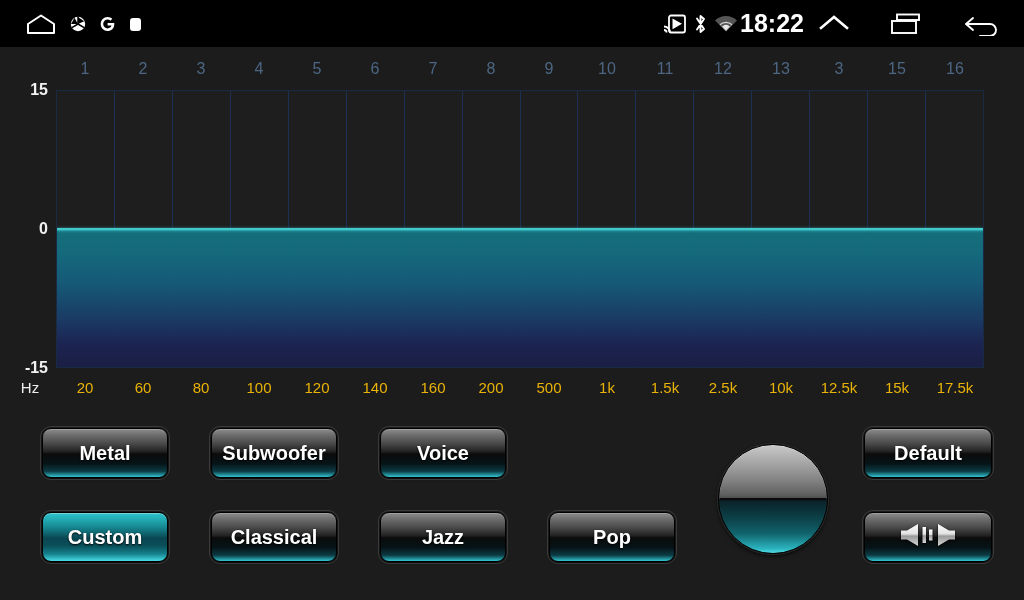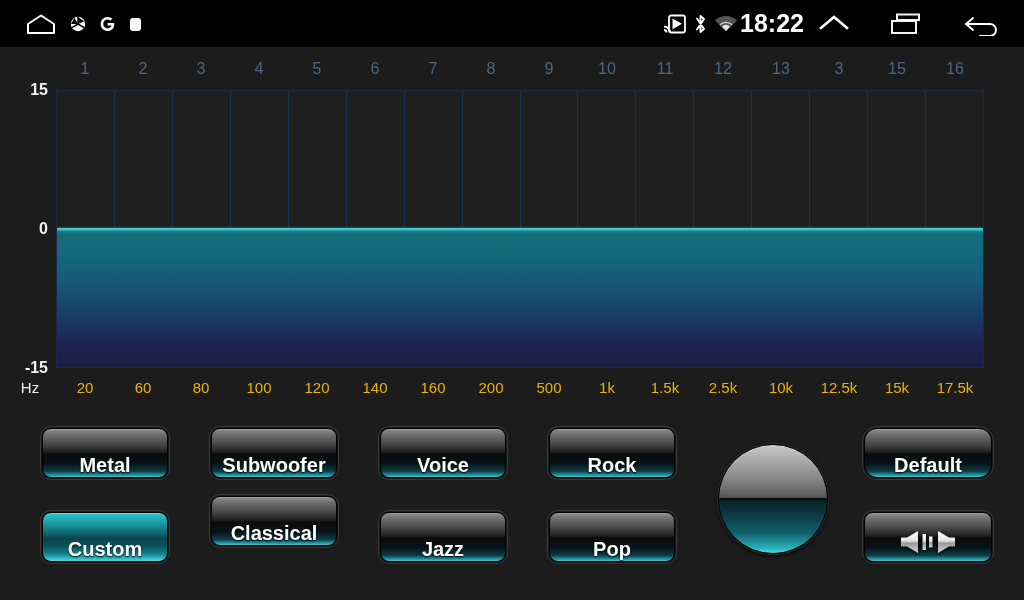--- a/index.html
+++ b/index.html
@@ -186,21 +186,21 @@
   }
 
   .btn {
     position: absolute;
     width: 126px;
     height: 50px;
     border-radius: 9px;
     border: 1px solid #000;
     box-sizing: border-box;
     display: flex;
-    align-items: flex-end;
+    align-items: center;
     justify-content: center;
     cursor: pointer;
     outline: 1px solid #3a3a3a;
     outline-offset: 1px;
     background:
       linear-gradient(to bottom,
         #8d8d8d 0%,
         #6e6e6e 12%,
         #4a4a4a 30%,
         #222222 47%,
@@ -437,42 +437,39 @@
 
     <div class="btn" style="left:42px;  top:23px;">
       <span class="btn-label">Metal</span>
     </div>
     <div class="btn" style="left:211px; top:23px;">
       <span class="btn-label">Subwoofer</span>
     </div>
     <div class="btn" style="left:380px; top:23px;">
       <span class="btn-label">Voice</span>
     </div>
-    <div class="btn" style="left:549px; top:23px;">
-      <span class="btn-label">Rock</span>
-    </div>
 
     <div class="btn selected" style="left:42px;  top:107px;">
       <span class="btn-label">Custom</span>
     </div>
-    <div class="btn" style="left:211px; top:91px;">
+    <div class="btn" style="left:211px; top:107px;">
       <span class="btn-label">Classical</span>
     </div>
     <div class="btn" style="left:380px; top:107px;">
       <span class="btn-label">Jazz</span>
     </div>
     <div class="btn" style="left:549px; top:107px;">
       <span class="btn-label">Pop</span>
     </div>
 
     <div class="knob" style="left:718px; top:39px;">
       <div class="knob-line"></div>
     </div>
 
-    <div class="btn wide" style="left:864px; top:23px;border-radius:13px;">
+    <div class="btn wide" style="left:864px; top:23px;">
       <span class="btn-label">Default</span>
     </div>
 
     <div class="btn wide" style="left:864px; top:107px;">
       <span class="spk-icon">
         <svg width="62" height="30" viewBox="0 0 62 30">
           <defs>
             <linearGradient id="spkg" x1="0" y1="0" x2="0" y2="1">
               <stop offset="0%" stop-color="#ffffff"></stop>
               <stop offset="45%" stop-color="#e2e2e2"></stop>

